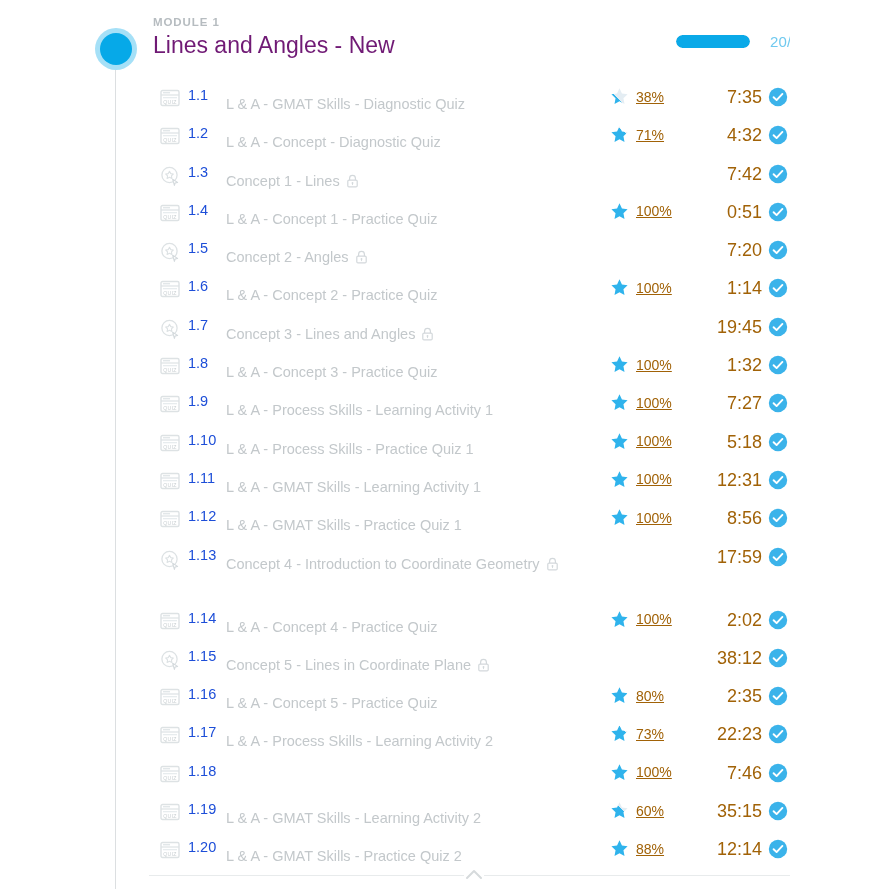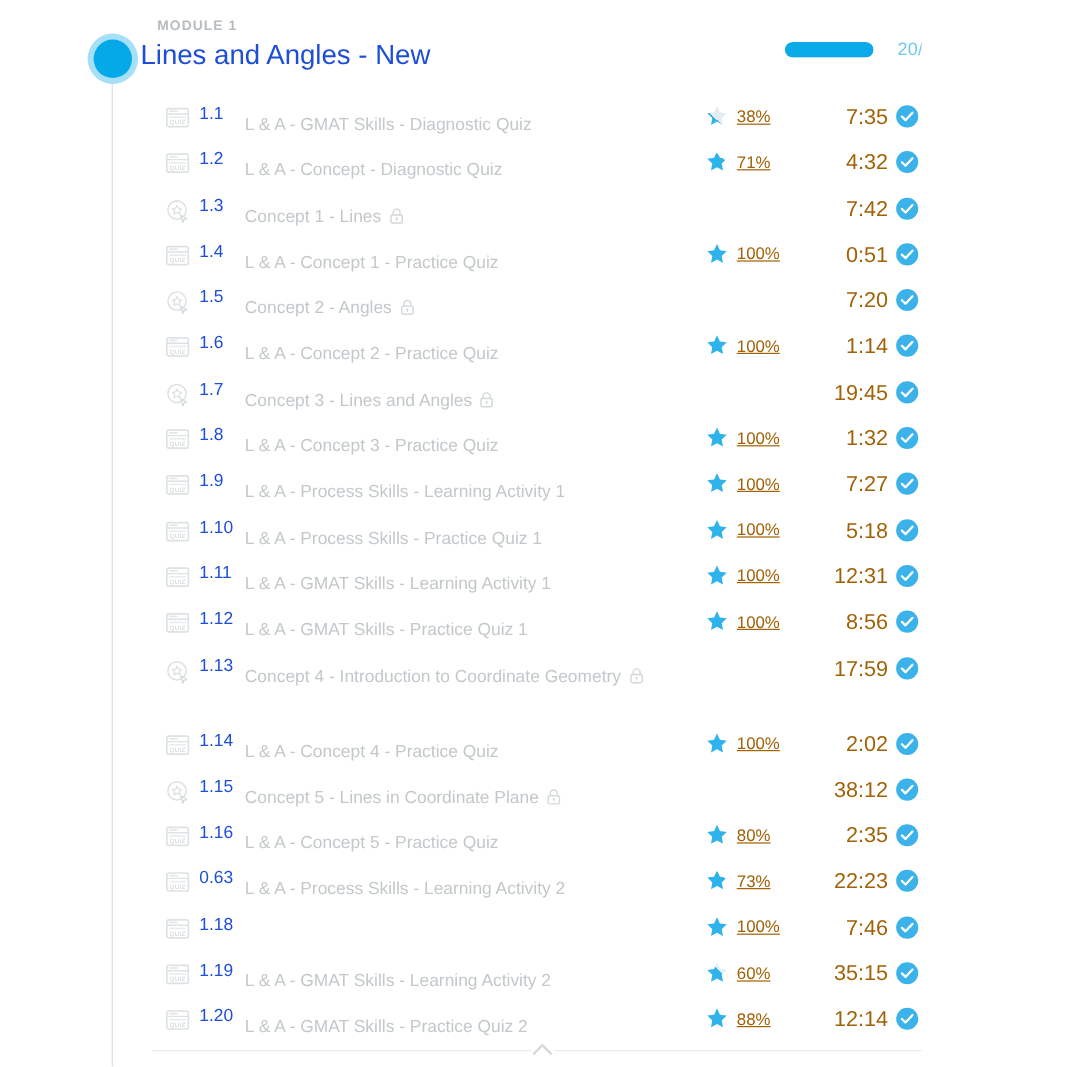--- a/index.html
+++ b/index.html
@@ -8,20 +8,21 @@
     background: #ffffff;
     font-family: "Liberation Sans", sans-serif;
     -webkit-font-smoothing: antialiased;
   }
   #page {
     position: relative;
     width: 768px;
     height: 889px;
     background: #ffffff;
     overflow: hidden;
+    margin-left: 22px;
   }
 
   
   .right-panel {
     position: absolute;
     left: 872px;
     width: 20px;
     background: #f6f7f7;
   }
   .right-panel.top    { top: 0px;   height: 350px; }
@@ -64,24 +65,24 @@
   .module-label {
     position: absolute;
     left: 131px; top: 16px;
     font-size: 11.5px;
     font-weight: bold;
     letter-spacing: 0.08em;
     color: #b6bcc0;
   }
   .module-title {
     position: absolute;
-    left: 117px; top: 32px;
+    left: 131px; top: 32px;
     font-size: 23px;
     font-weight: normal;
-    color: #1d4ed8;
+    color: #701a75;
     white-space: nowrap;
     text-align: center;
   }
 
   
   .progress-wrap {
     position: absolute;
     left: 654px; top: 33px;
     display: flex;
     align-items: center;
@@ -640,21 +641,21 @@
           </svg></div>
       </div>
       <div class="row">
         <div class="type-icon"><svg width="20" height="18" viewBox="0 0 20 18">
             <rect x="1" y="1.5" width="18" height="15" rx="1.5" fill="#ffffff" stroke="#dde2e4" stroke-width="1.4"></rect>
             <line x1="1" y1="6" x2="19" y2="6" stroke="#dde2e4" stroke-width="1.2"></line>
             <rect x="3" y="3" width="7" height="1.4" fill="#e2e7e9"></rect>
             <rect x="3" y="8" width="14" height="1.3" fill="#e7ecee"></rect>
             <text x="10" y="14.6" text-anchor="middle" font-family="Liberation Sans, sans-serif" font-size="5.2" fill="#c9cfd2" letter-spacing="0.3">QUIZ</text>
           </svg></div>
-        <div class="row-index">0.63</div>
+        <div class="row-index">1.17</div>
         <div class="row-title"><span>L &amp; A - Process Skills - Learning Activity 2</span></div>
         <div class="score-cell">
           <span class="star-icon"><svg width="19" height="19" viewBox="0 0 19 19">
               <defs>
                 <linearGradient id="sg16" x1="0" y1="1" x2="1" y2="0">
                   <stop offset="0.73" stop-color="#2fb3ec"></stop>
                   <stop offset="0.73" stop-color="#e4edf3"></stop>
                 </linearGradient>
               </defs>
               <path d="M9.5 1.3 L11.95 6.55 L17.6 7.3 L13.45 11.35 L14.5 17.1 L9.5 14.35 L4.5 17.1 L5.55 11.35 L1.4 7.3 L7.05 6.55 Z" fill="url(#sg16)" stroke="none" stroke-linejoin="round"></path>

